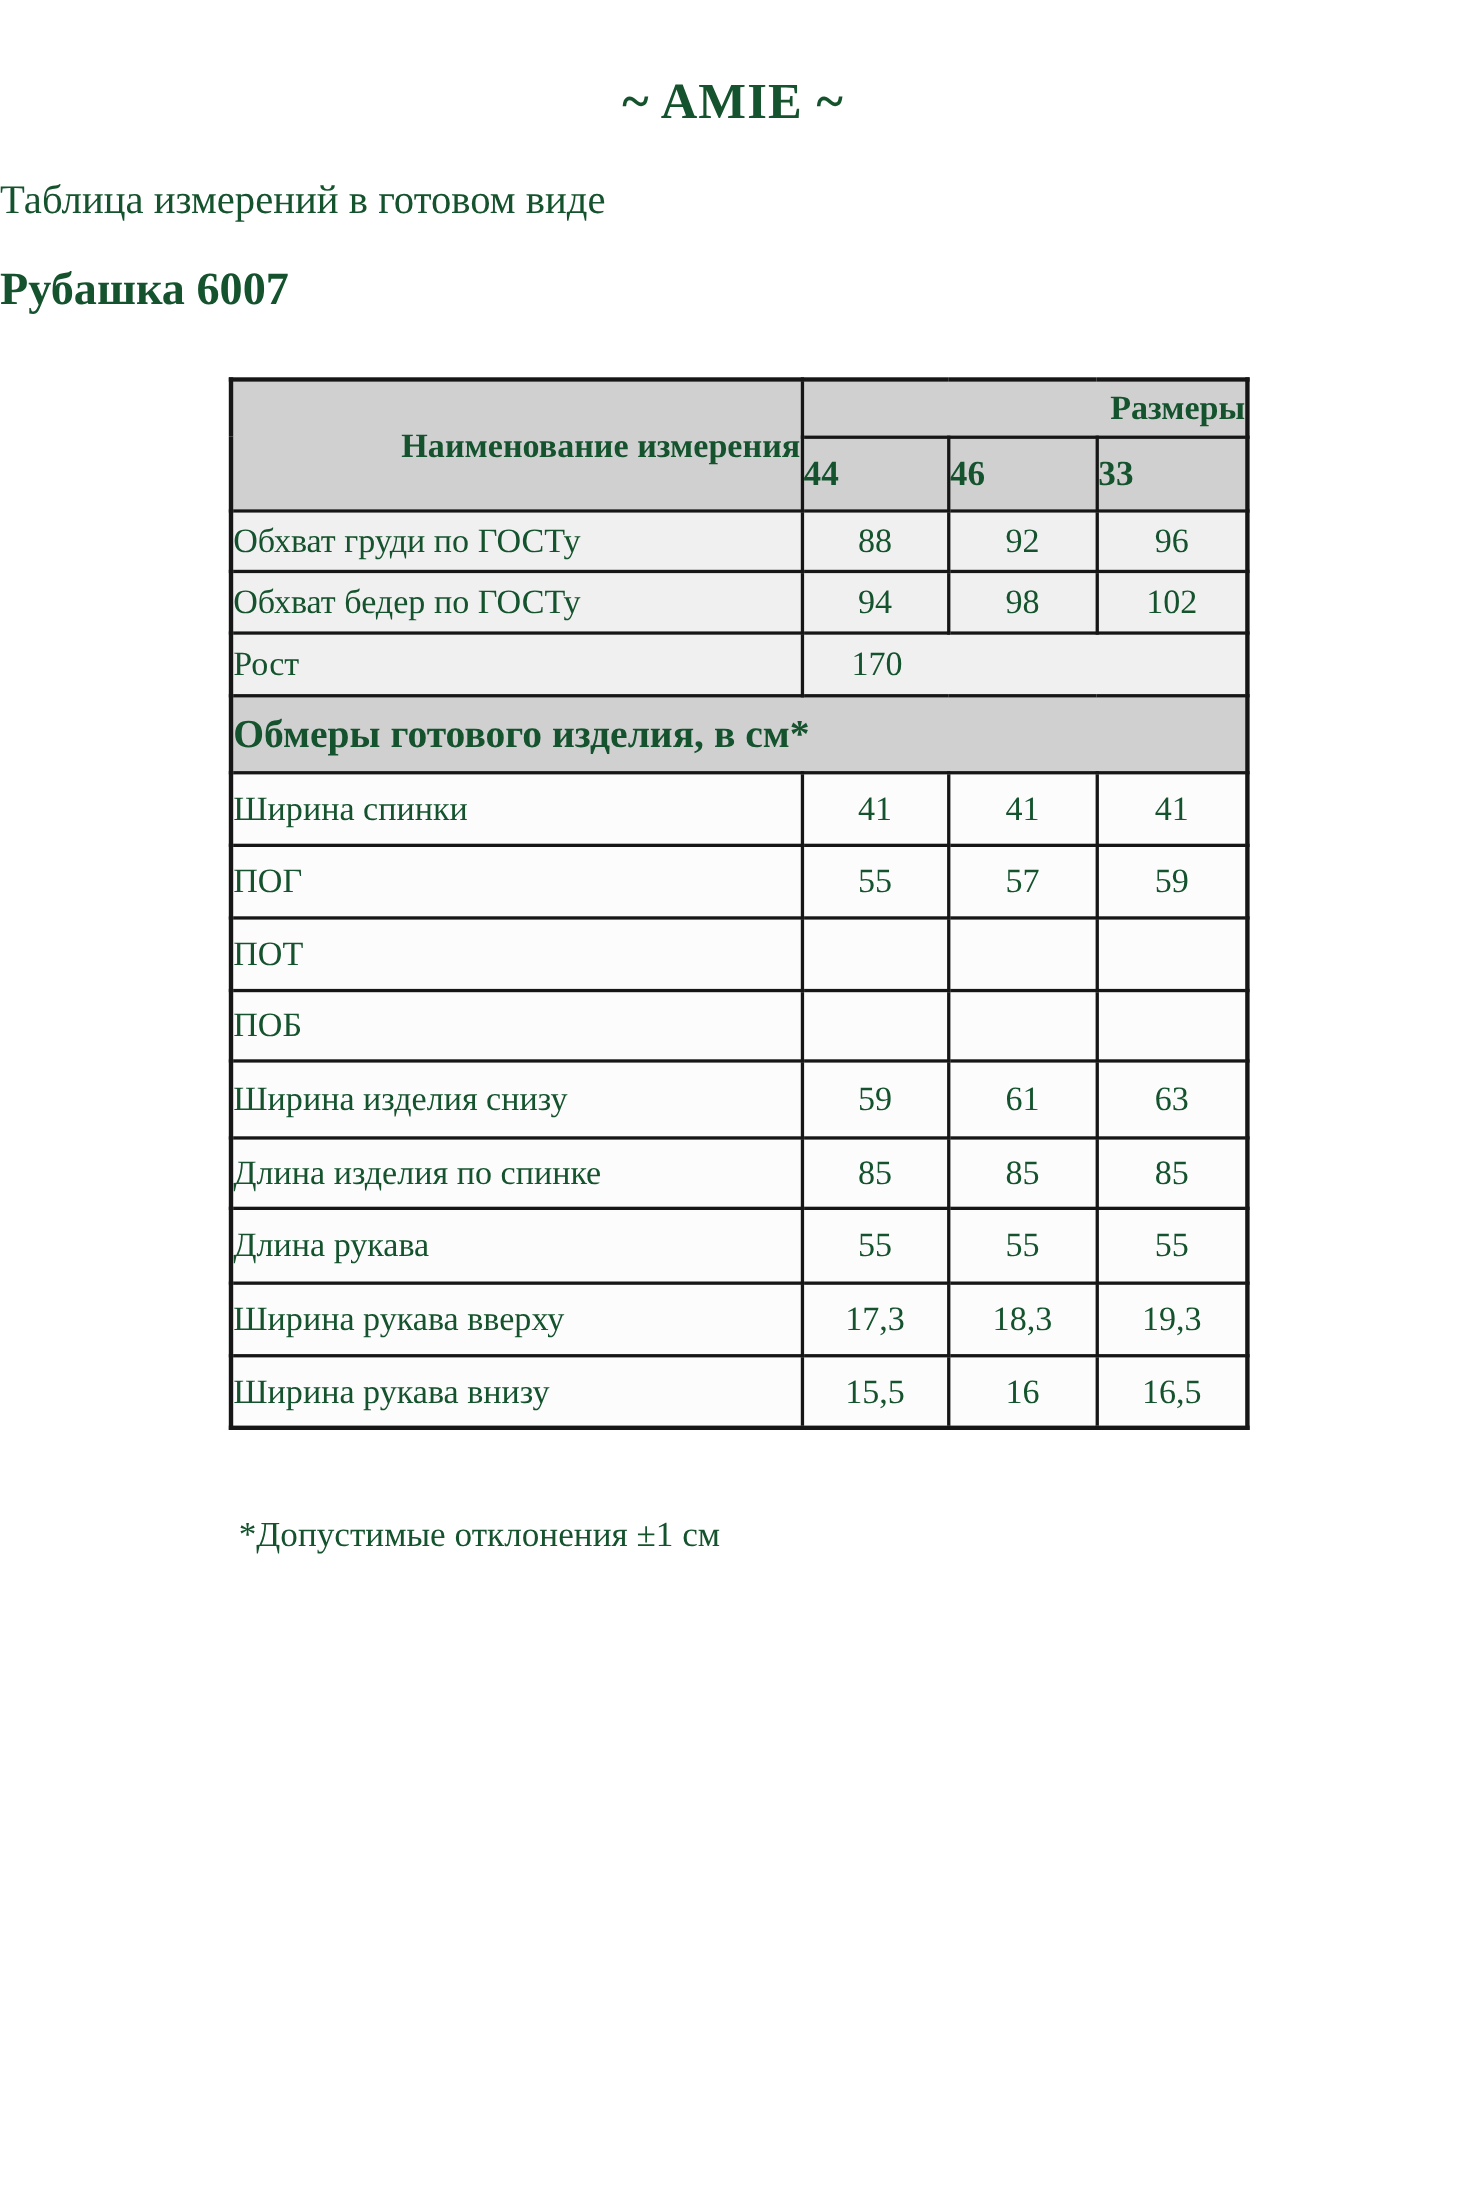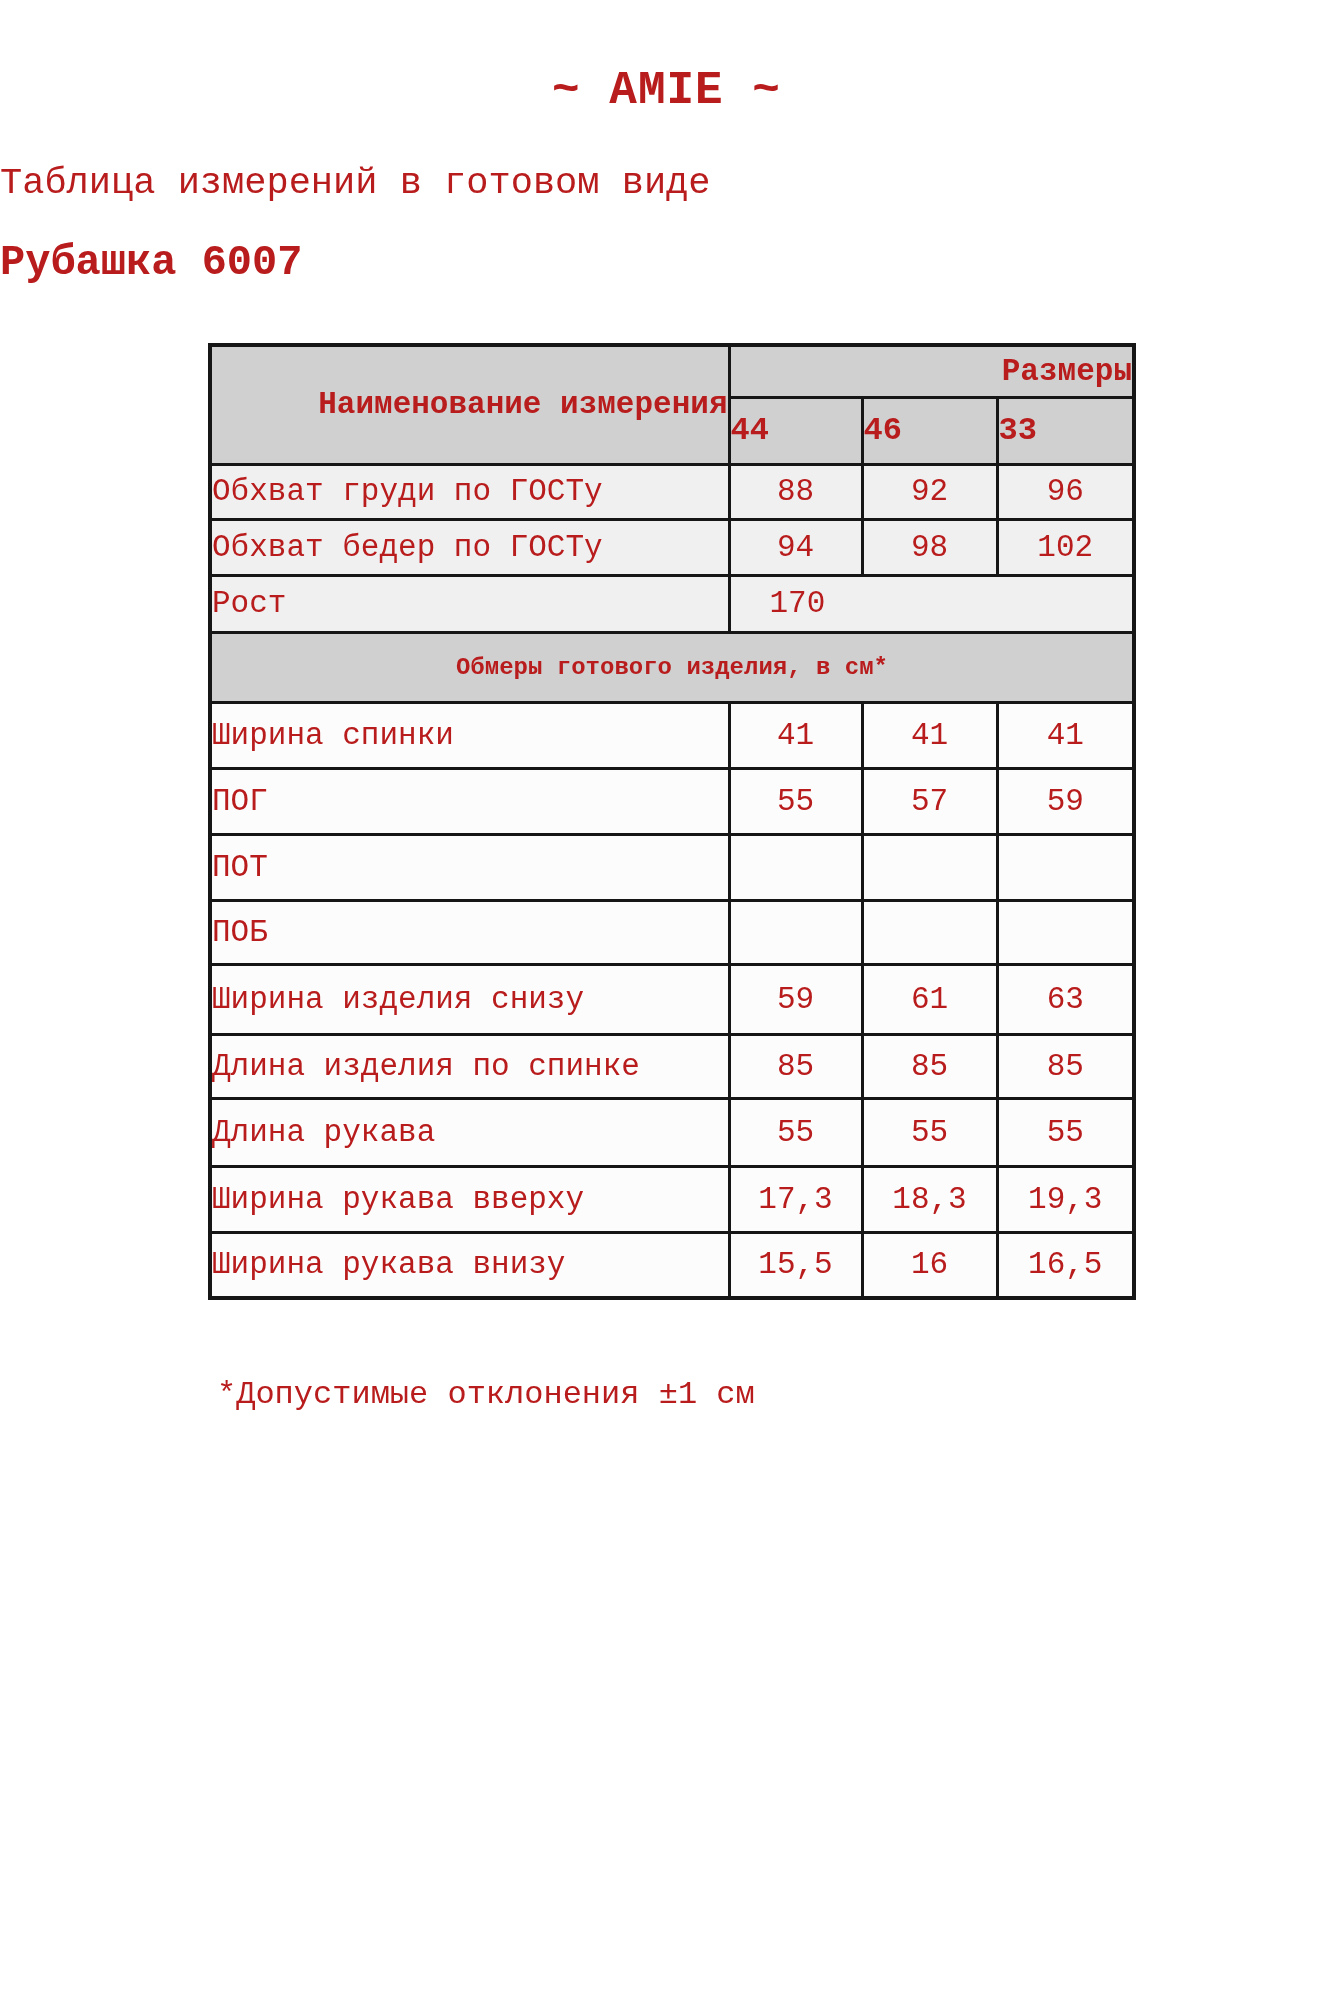--- a/index.html
+++ b/index.html
@@ -2,22 +2,22 @@
 <html><head>
 <meta charset="utf-8">
 <style>
   html,body{margin:0;padding:0;}
   body{background:#ffffff;}
   .page{
     position:relative;
     width:1333px;
     height:2000px;
     background:#ffffff;
-    font-family:Liberation Mono, monospace;
-    color:#b91c1c;
+    font-family:Liberation Serif, serif;
+    color:#14532d;
     overflow:hidden;
   }
   .brand-title{
     position:absolute; top:64px; left:0; width:100%;
     text-align:center; font-size:46px; font-weight:bold; line-height:1.2;
     letter-spacing:1px;
   }
   .doc-subtitle{
     position:absolute; top:162px; left:0; width:100%;
     text-align:left; font-size:37px; font-weight:normal; line-height:1.15;
@@ -60,22 +60,22 @@
     text-align:left;
     font-size:32px;
     margin-top:28px;
   }
   tr.tinted td.label-cell, tr.tinted td.value-cell{
     background:#f0f0f0;
   }
   tr.section-row td{
     background:#d0d0d0;
     font-weight:bold;
-    text-align:center;
-    font-size:24px;
+    text-align:left;
+    font-size:36px;
   }
   td.merged-cell .third{
     width:33.3%;
     text-align:center;
   }
   .footnote{
     position:absolute; left:217px; top:1374px;
     font-size:32px; line-height:1.3;
   }
 </style>

